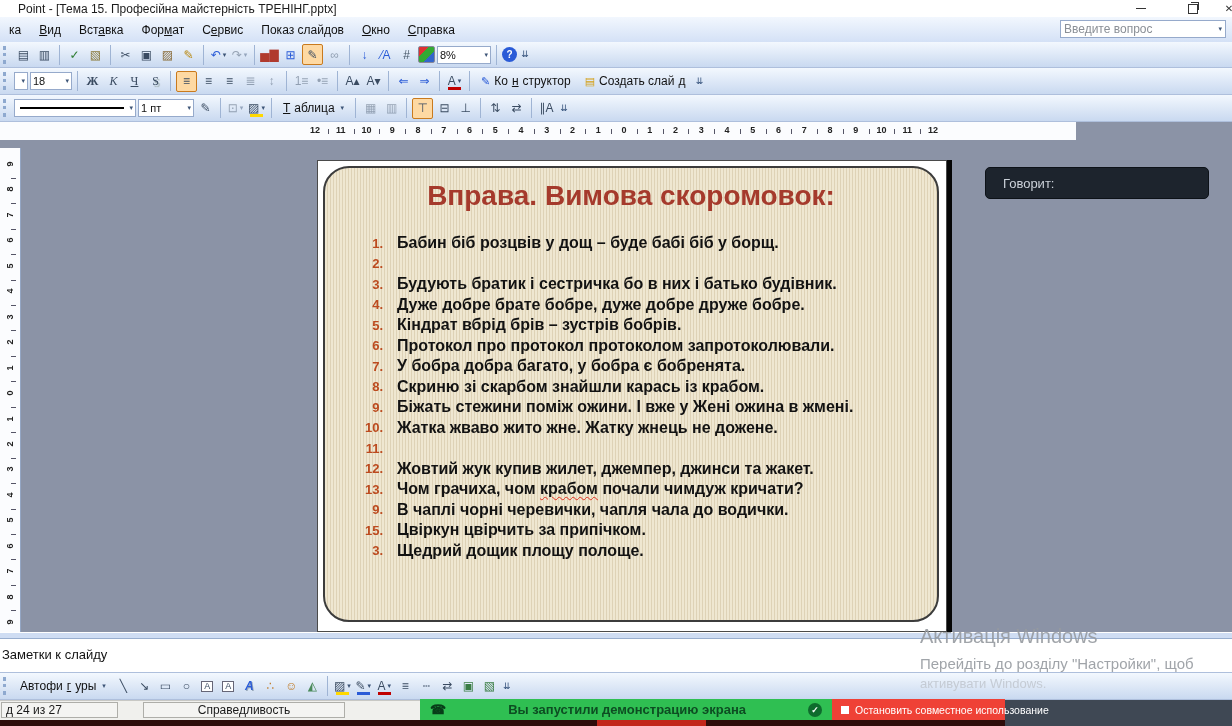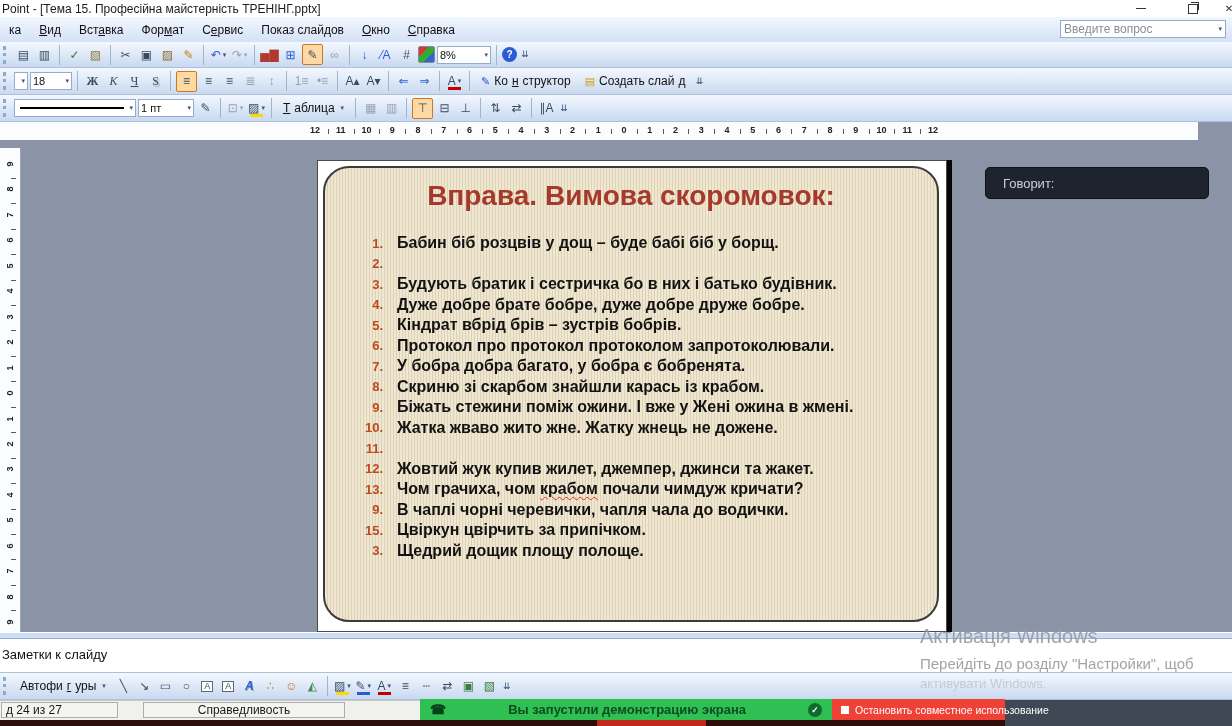--- a/index.html
+++ b/index.html
@@ -1,21 +1,21 @@
 <!DOCTYPE html>
 <html><head>
 <meta charset="utf-8">
 <style>
   html,body{margin:0;padding:0;background:#666;}
   .screen{position:relative;width:1232px;height:726px;overflow:hidden;background:#8b93a6;
           font-family:"Liberation Sans",sans-serif;-webkit-font-smoothing:antialiased;}
   
   .titlebar{position:absolute;top:0;left:0;width:1232px;height:17px;background:#ffffff;
             font-size:12px;color:#1c1c1c;display:flex;align-items:center;}
-  .title-text{padding-left:2px;white-space:nowrap;}
+  .title-text{padding-left:18px;white-space:nowrap;}
   .wc{position:absolute;top:0;height:17px;width:34px;display:flex;align-items:center;justify-content:center;}
   .wc-min span{display:block;width:10px;height:1px;background:#333;}
   .wc-rest span{display:block;width:8px;height:8px;border:1px solid #333;position:relative;background:#fff;}
   .wc-rest span:before{content:"";position:absolute;left:2px;top:-3px;width:7px;height:7px;border:1px solid #333;border-left:none;border-bottom:none;}
   .wc-close{width:14px;color:#333;font-size:10px;overflow:hidden;}
   
   .menubar{position:absolute;top:17px;left:0;width:1232px;height:25px;
            background:linear-gradient(#f2f7fe,#d4e1f6);display:flex;align-items:center;font-size:12px;color:#111;}
   .mitem{padding:2px 9px;white-space:nowrap;}
   .qbox{position:absolute;right:6px;top:3px;width:166px;height:18px;background:#fff;border:1px solid #96aacb;
@@ -46,21 +46,21 @@
   .tbi.chev{width:12px;font-size:9px;color:#33507a;}
   .tbi.boxed .gl{border:1px solid #667;background:#fff;font-size:9px;padding:0 2px;}
   .tbi.wa .gl{color:#2a5bd7;font-style:italic;font-weight:bold;text-shadow:1px 1px 0 #9ab;}
   .tbi.b .gl{font-weight:bold;font-family:"Liberation Serif",serif;}
   .tbi.i .gl{font-style:italic;font-family:"Liberation Serif",serif;}
   .tbi.u .gl{text-decoration:underline;font-family:"Liberation Serif",serif;}
   .tbi.shd .gl{font-family:"Liberation Serif",serif;text-shadow:1.5px 1.5px 1px #9aa;}
   .tbi.swatch{width:15px;height:15px;border:1px solid #889;
        background:linear-gradient(135deg,#d33 0 33%,#3a3 33% 66%,#36c 66%);}
   
-  .hruler{position:absolute;top:122px;left:0;width:1198px;height:18px;background:#fbfcfe;border-bottom:4px solid #000000;}
+  .hruler{position:absolute;top:122px;left:0;width:1076px;height:18px;background:#fbfcfe;border-bottom:4px solid #000000;}
   .hnum{position:absolute;top:3px;width:16px;text-align:center;font-size:9px;font-weight:bold;color:#222;}
   .htick{position:absolute;top:7px;width:1px;height:5px;background:#556;}
   .vruler{position:absolute;left:0;top:8px;width:20px;height:484px;background:#fbfcfe;border-right:1px solid #94a6c4;}
   .vnum{position:absolute;left:3px;width:14px;text-align:center;font-size:9px;font-weight:bold;color:#222;
         transform:rotate(-90deg);}
   .vtick{position:absolute;left:11px;width:5px;height:1px;background:#556;}
   
   .workspace{position:absolute;top:140px;left:0;width:1232px;height:492px;background:#8b93a6;border-bottom:1px solid #5a6170;}
   .slide-page{position:absolute;left:317px;top:20px;width:630px;height:472px;background:#fff;border:1px solid #4a4a4a;
               box-shadow:5px 0 0 #060606;box-sizing:border-box;}

